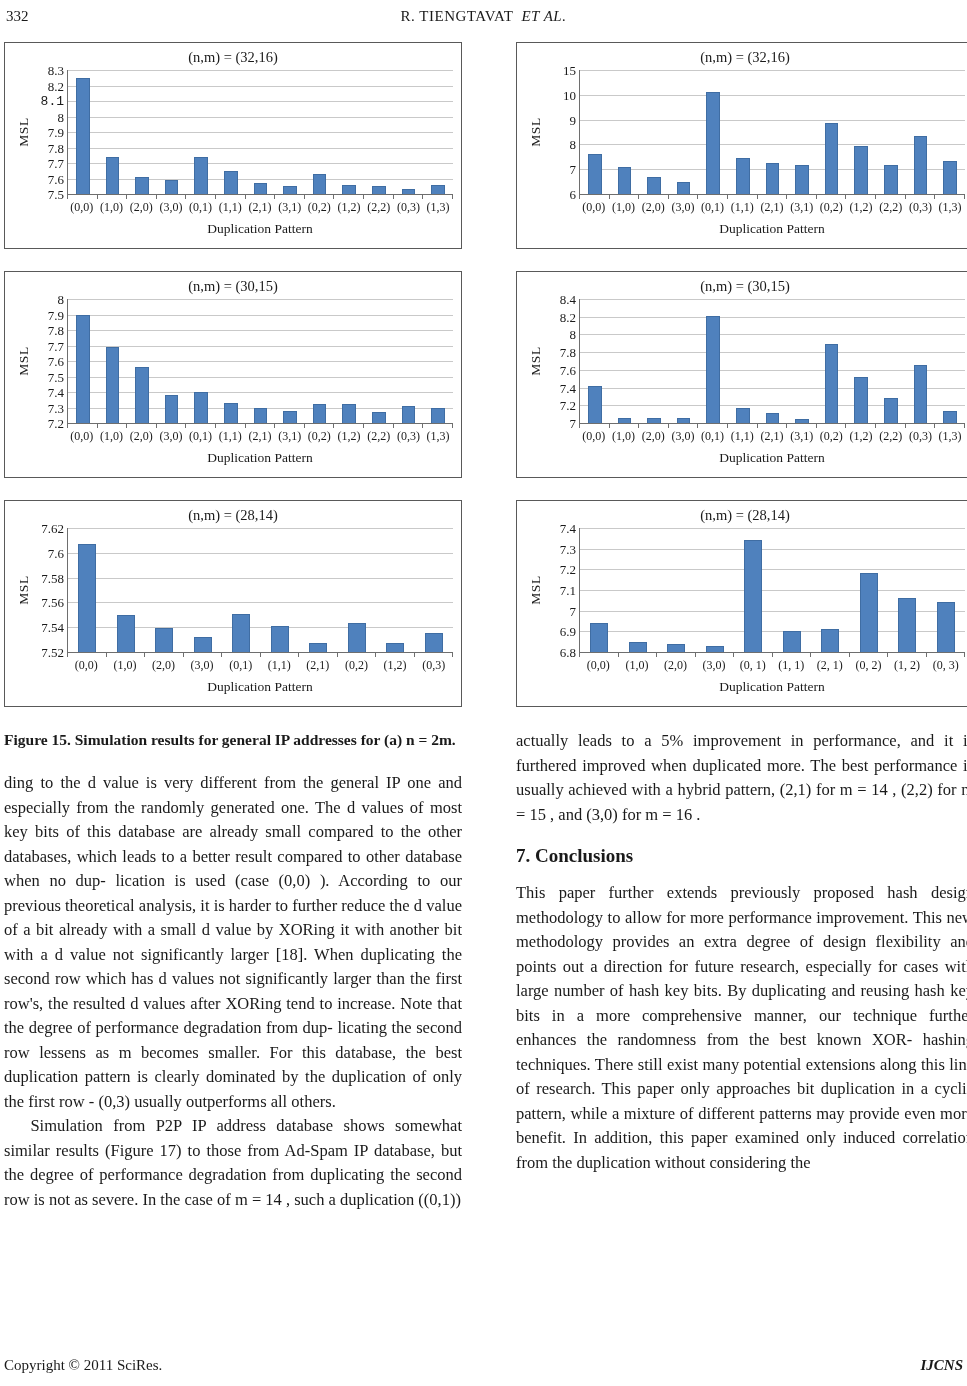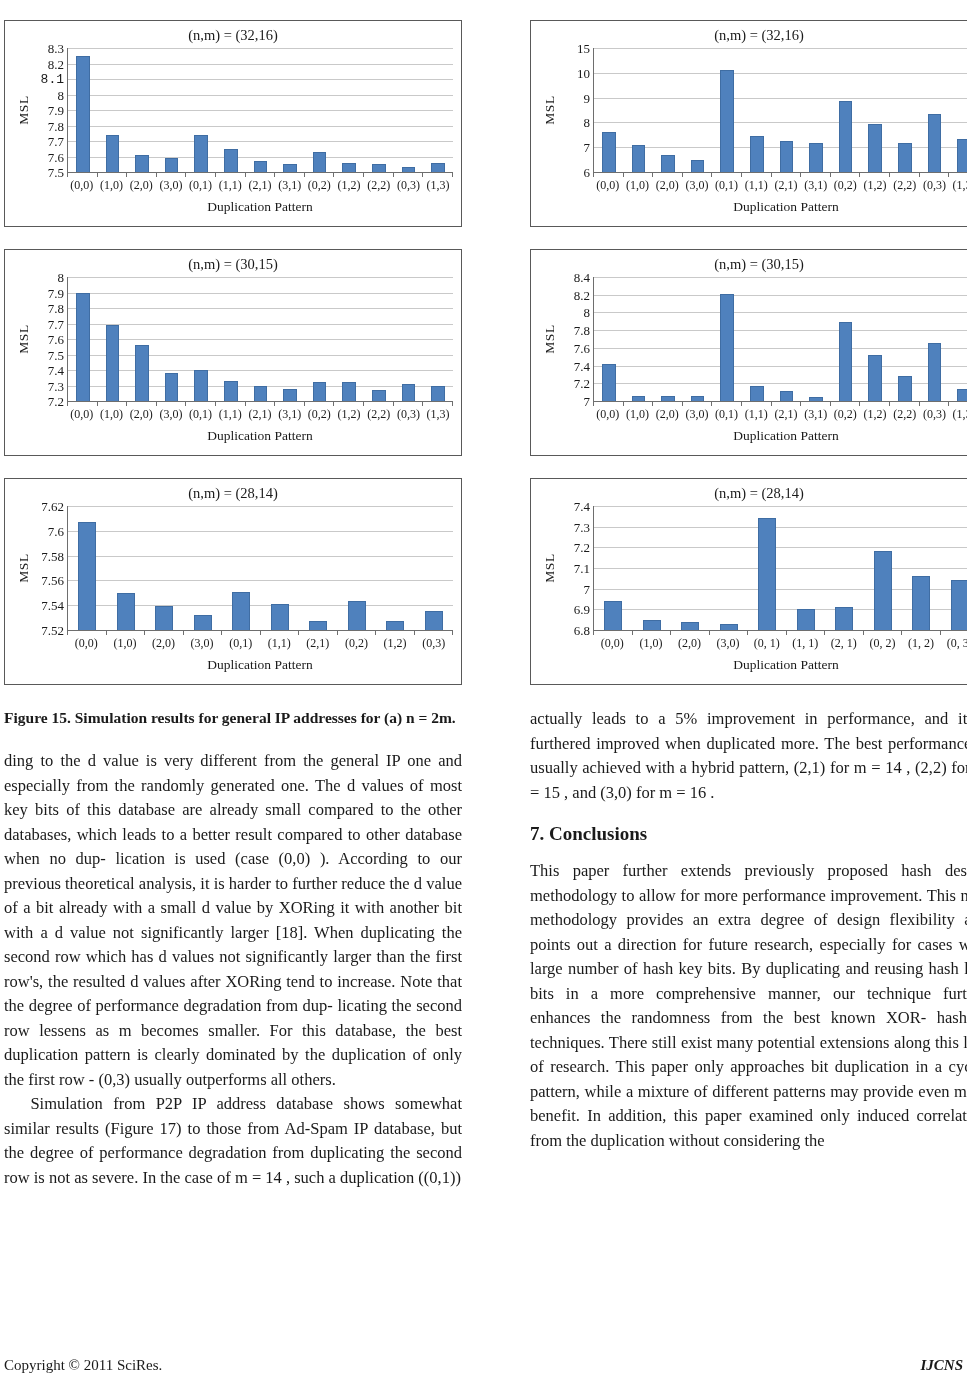--- a/index.html
+++ b/index.html
@@ -15,21 +15,21 @@
     padding: 8px 4px 0 4px;
   }
   
   .hdr { position: relative; height: 22px; font-size: 15px; }
   .hdr .pageno { position: absolute; left: 2px; top: 0; }
   .hdr .runtitle { position: absolute; left: 0; right: 0; text-align: center; top: 0; letter-spacing: .5px; }
   .hdr .etal { font-style: italic; margin-left: 8px; }
   .ftr { position: absolute; left: 4px; right: 4px; bottom: 12px; font-size: 15px; display: flex; justify-content: space-between; }
   .ftr .journal { font-weight: bold; font-style: italic; }
   
-  .cols { display: grid; grid-template-columns: 458px 458px; column-gap: 68px; margin-top: 12px; }
+  .cols { display: grid; grid-template-columns: 458px 458px; column-gap: 54px; margin-top: 12px; }
   
   .chart-box {
     border: 1px solid #595959;
     background: #ffffff;
     margin-bottom: 22px;
     padding: 6px 8px 4px 8px;
     box-sizing: border-box;
     height: 207px;
   }
   .chart-title { text-align: center; font-size: 14.5px; height: 21px; }
@@ -62,20 +62,24 @@
   .bodytext p { font-size: 16.5px; line-height: 24.5px; text-align: justify; margin: 0; }
   .bodytext { margin-top: 21px; }
   .indent { text-indent: 1.6em; }
   .sec-heading { font-weight: bold; font-size: 19px; margin: 18px 0 14px 0; }
 </style>
 </head>
 <body>
 
 <div class="page">
 
+  <div class="hdr">
+    <span class="pageno">332</span>
+    <span class="runtitle"><span>R. TIENGTAVAT</span><span class="etal">ET AL.</span></span>
+  </div>
 
   <div class="cols">
 
     <div class="col">
       <div class="chart-box">
           <div class="chart-title">(n,m) = (32,16)</div>
           <div class="chart-grid">
             <div class="yarea">
               <div class="ylab">MSL</div>
               <div class="yticks">

